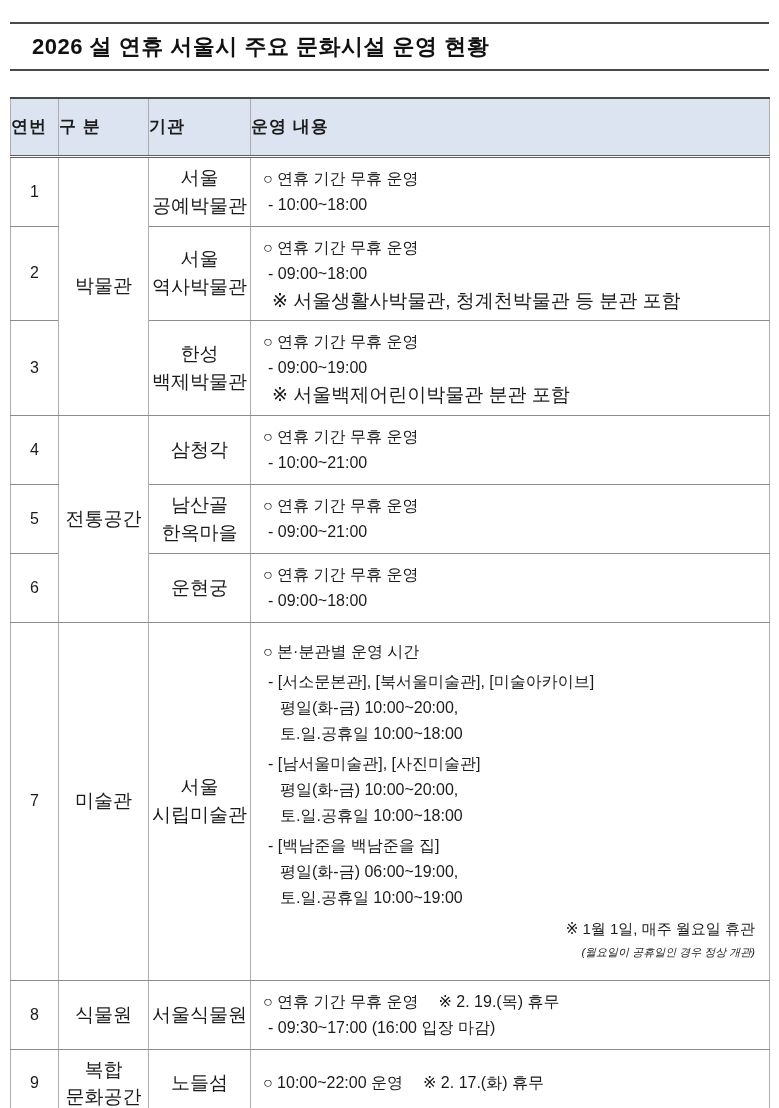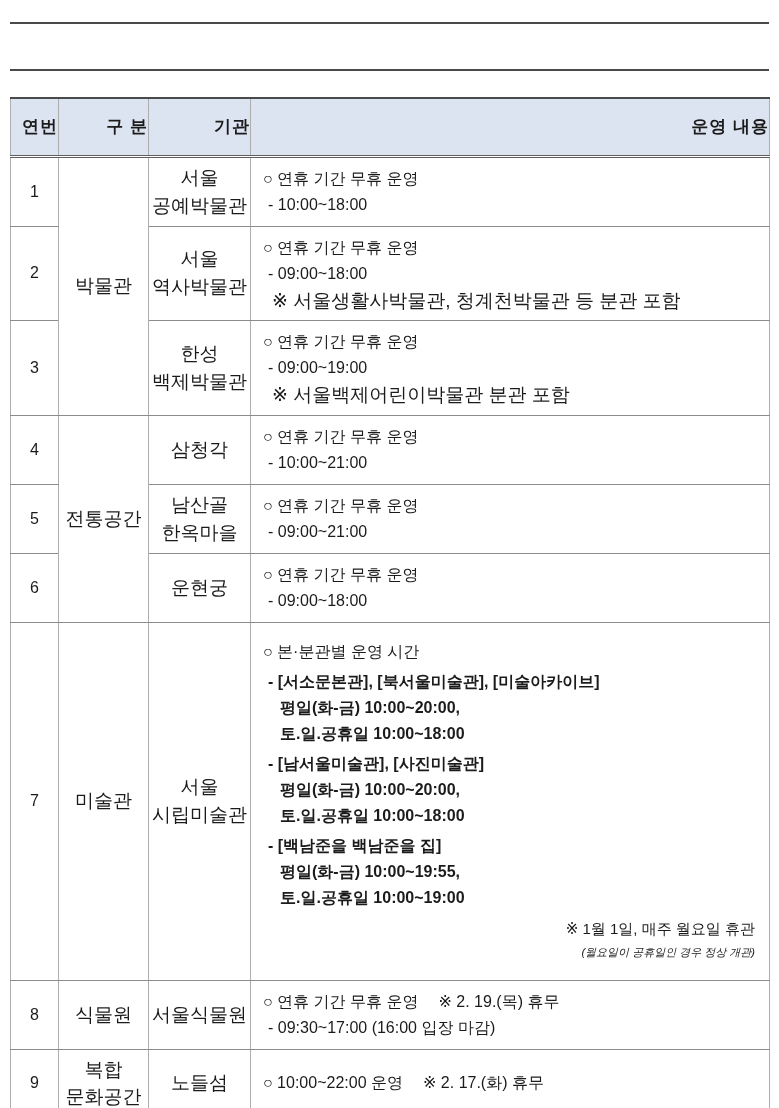--- a/index.html
+++ b/index.html
@@ -39,21 +39,21 @@
     border-left: 1px solid #adadad;
     border-right: 1px solid #adadad;
     border-top: 1px solid #8c8c8c;
     border-bottom: 1px solid #8c8c8c;
   }
   .ops-table thead th {
     background: #dde4f1;
     border-top: 2px solid #4a4a4a;
     border-bottom: 3px double #5f5f5f;
     height: 58px;
-    font-size: 17px; font-weight: bold; text-align: right;
+    font-size: 17px; font-weight: bold; text-align: left;
     letter-spacing: 1px;
   }
   td.no  { text-align: center; font-size: 16px; }
   td.cat, td.org {
     text-align: center; font-size: 19px;
     white-space: pre-line; line-height: 1.45;
   }
   td.content {
     padding: 8px 10px 8px 12px;
     font-size: 16px; vertical-align: middle;
@@ -63,31 +63,32 @@
   tr.r3 { height: 95px; }
   tr.r4 { height: 64px; }
   tr.r5 { height: 67px; }
   tr.r6 { height: 65px; }
   tr.r7 { height: 358px; }
   tr.r8 { height: 68px; }
   tr.r9 { height: 69px; }
   .line { line-height: 26px; }
   .line.sub   { padding-left: 5px; }
   .line.note  { font-size: 19px; padding-left: 9px; margin-top: 3px; line-height: 22px; }
-  .line.group { padding-left: 5px; margin-top: 4px; font-weight: bold; }
-  .line.time  { padding-left: 17px; font-weight: bold; }
+  .line.group { padding-left: 5px; margin-top: 4px; }
+  .line.time  { padding-left: 17px; }
   .inline-note { font-size: 16px; margin-left: 20px; }
   .right-notes { text-align: right; margin-top: 6px; padding-right: 4px; }
   .right-note-main { font-size: 15px; line-height: 24px; }
   .right-note-sub  { font-size: 11px; line-height: 22px; font-style: italic; }
 </style>
 </head>
 <body>
 
 <div class="header-band">
+  <div class="title-cell">2026 설 연휴 서울시 주요 문화시설 운영 현황</div>
 </div>
 
 <table class="ops-table">
   <colgroup>
     <col style="width:48px">
       <col style="width:90px">
       <col style="width:102px">
       <col style="width:519px">
   </colgroup>
   <thead>
@@ -162,21 +163,21 @@
 시립미술관</td>
       <td class="content">
         <div class="line main">○ 본·분관별 운영 시간</div>
         <div class="line group">- [서소문본관], [북서울미술관], [미술아카이브]</div>
         <div class="line time">평일(화-금) 10:00~20:00,</div>
         <div class="line time">토.일.공휴일 10:00~18:00</div>
         <div class="line group">- [남서울미술관], [사진미술관]</div>
         <div class="line time">평일(화-금) 10:00~20:00,</div>
         <div class="line time">토.일.공휴일 10:00~18:00</div>
         <div class="line group">- [백남준을 백남준을 집]</div>
-        <div class="line time">평일(화-금) 10:00~19:55,</div>
+        <div class="line time">평일(화-금) 06:00~19:00,</div>
         <div class="line time">토.일.공휴일 10:00~19:00</div>
         <div class="right-notes">
           <div class="right-note-main">※ 1월 1일, 매주 월요일 휴관</div>
           <div class="right-note-sub">(월요일이 공휴일인 경우 정상 개관)</div>
         </div>
       </td>
     </tr>
     <tr class="r8">
       <td class="no">8</td>
       <td class="cat">식물원</td>

